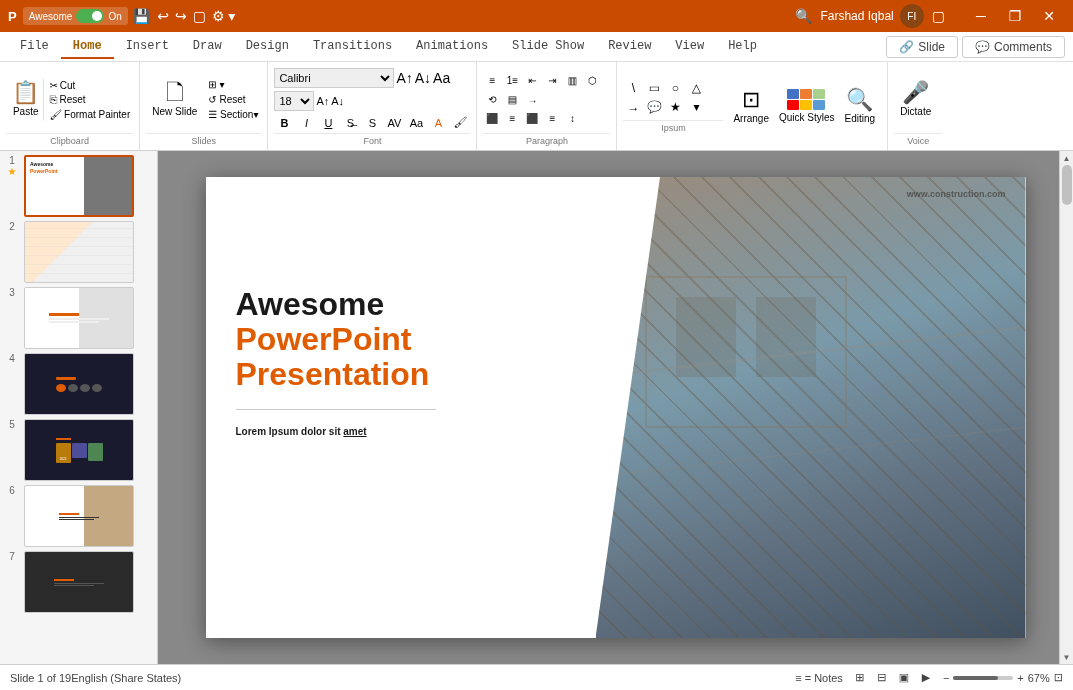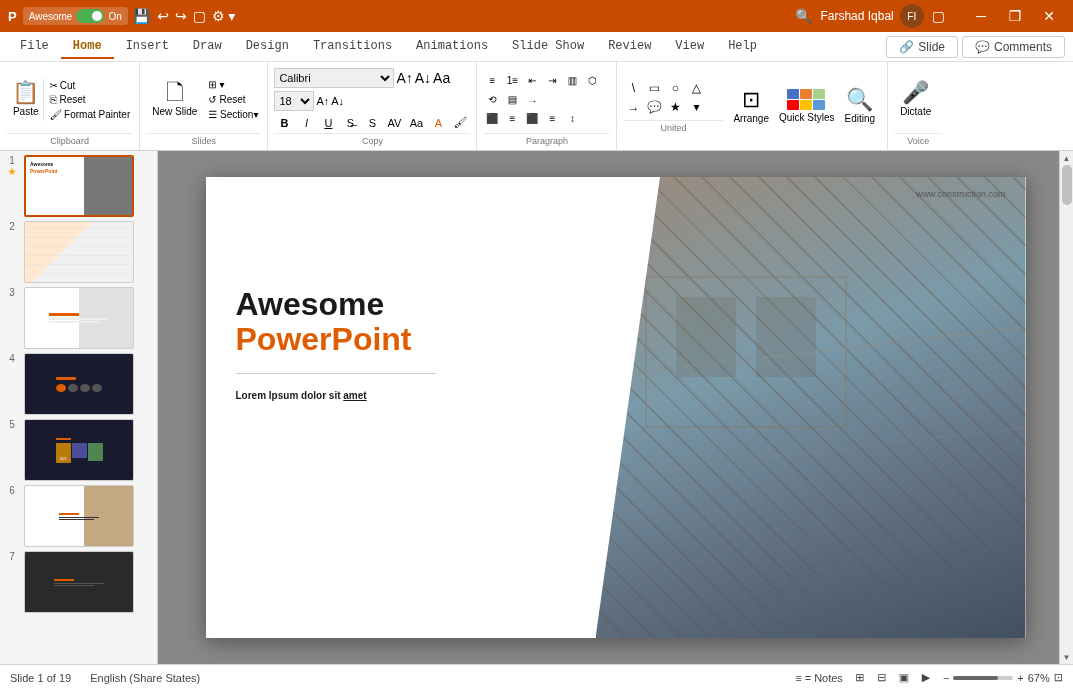--- a/index.html
+++ b/index.html
@@ -78,21 +78,21 @@
       position: relative;
       box-shadow: 0 4px 20px rgba(0,0,0,0.4);
       overflow: hidden;
     }
     .slide-logo {
       width: 70px; height: 70px; border-radius: 50%;
       border: 2px solid #ccc; display: flex; align-items: center; justify-content: center;
       font-size: 13px; color: #666; font-weight: 500; background: rgba(255,255,255,0.8);
       position: absolute; left: 330px; top: 15px;
     }
-    .slide-website { position: absolute; top: 12px; right: 20px; font-size: 9px; color: #555; }
+    .slide-website { position: absolute; top: 12px; right: 20px; font-size: 9px; color: #555; font-weight: bold; }
     .slide-text-area { position: absolute; left: 0; top: 0; width: 460px; height: 100%; padding: 60px 30px 40px 30px; display: flex; flex-direction: column; justify-content: flex-start; }
     .slide-title-black { font-size: 32px; font-weight: 800; color: #1a1a1a; line-height: 1.1; margin-top: 50px; }
     .slide-title-orange { font-size: 32px; font-weight: 800; color: #e05c00; line-height: 1.1; }
     .slide-divider { width: 200px; height: 1px; background: #ccc; margin: 16px 0; }
     .slide-subtitle { font-size: 10px; font-weight: 700; color: #1a1a1a; margin-bottom: 6px; }
     .slide-subtitle span { text-decoration: underline; text-align: right; }
     .slide-body { font-size: 9px; color: #333; line-height: 1.5; }
     .slide-body span { text-decoration: underline; }
     .slide-img-area {
       position: absolute; right: 0; top: 0; width: 430px; height: 100%;
@@ -108,21 +108,21 @@
     }
 
     
     .scroll-bar { width: 14px; background: #f0f0f0; border-left: 1px solid #d0d0d0; display: flex; flex-direction: column; align-items: center; }
     .scroll-btn { width: 14px; height: 14px; display: flex; align-items: center; justify-content: center; cursor: pointer; font-size: 8px; color: #666; }
     .scroll-track { flex: 1; width: 14px; position: relative; }
     .scroll-thumb { width: 10px; height: 40px; background: #c0c0c0; border-radius: 5px; margin: 0 2px; cursor: pointer; }
 
     
     .status-bar { height: 26px; background: #ffffff; border-top: 1px solid #d0d0d0; display: flex; align-items: center; padding: 0 10px; font-size: 11px; color: #444; gap: 12px; }
-    .status-left { display: flex; gap: 19px; flex: 1; }
+    .status-left { display: flex; gap: 0; flex: 1; }
     .status-right { display: flex; align-items: center; gap: 8px; }
     .view-icons { display: flex; gap: 4px; }
     .view-icon { width: 18px; height: 18px; display: flex; align-items: center; justify-content: center; cursor: pointer; font-size: 11px; }
     .zoom-bar { display: flex; align-items: center; gap: 4px; }
     .zoom-slider { width: 60px; height: 4px; background: #ccc; border-radius: 2px; position: relative; }
     .zoom-fill { width: 45px; height: 4px; background: #666; border-radius: 2px; }
     .notes-btn { display: flex; align-items: center; gap: 3px; cursor: pointer; }
     .para-btn { width: 18px; height: 16px; display: flex; align-items: center; justify-content: center; cursor: pointer; font-size: 10px; border-radius: 2px; }
 
     
@@ -260,21 +260,21 @@
             <div class="fmt-btn underline">U</div>
             <div class="fmt-btn">S̶</div>
             <div class="fmt-btn">S</div>
             <div class="fmt-btn">AV</div>
             <div class="fmt-btn">Aa</div>
             <div class="fmt-btn" style="color:#e05c00;">A</div>
             <div class="fmt-btn">🖌</div>
           </div>
         </div>
       </div>
-      <div class="rg-label">Copy</div>
+      <div class="rg-label">Font</div>
     </div>
 
     <div class="rg" style="min-width:140px;">
       <div class="rg-body">
         <div style="display:flex;flex-direction:column;gap:3px;">
           <div style="display:flex;gap:2px;">
             <div class="para-btn">≡</div>
             <div class="para-btn">1≡</div>
             <div class="para-btn">⇤</div>
             <div class="para-btn">⇥</div>
@@ -305,21 +305,21 @@
           <div style="display:flex;gap:1px;flex-wrap:wrap;max-width:100px;">
             <span class="shape-item">\</span>
             <span class="shape-item">▭</span>
             <span class="shape-item">○</span>
             <span class="shape-item">△</span>
             <span class="shape-item">→</span>
             <span class="shape-item">💬</span>
             <span class="shape-item">★</span>
             <span class="shape-item">▾</span>
           </div>
-          <div class="rg-label" style="margin-top:2px;">United</div>
+          <div class="rg-label" style="margin-top:2px;">Ipsum</div>
         </div>
         <div class="big-btn">
           <div class="big-icon">⊡</div>
           <span>Arrange</span>
         </div>
         <div style="display:flex;flex-direction:column;align-items:center;cursor:pointer;">
           <div style="display:flex;gap:1px;flex-wrap:wrap;width:40px;">
             <div style="width:12px;height:10px;background:#4472C4;border-radius:1px;"></div>
             <div style="width:12px;height:10px;background:#ED7D31;border-radius:1px;"></div>
             <div style="width:12px;height:10px;background:#A9D18E;border-radius:1px;"></div>
@@ -478,20 +478,21 @@
       </div>
 
 
       <div class="slide-website">
         <span>www.construction.com</span>
       </div>
 
       <div class="slide-text-area">
         <div class="slide-title-black">Awesome</div>
         <div class="slide-title-orange">PowerPoint</div>
+        <div class="slide-title-orange">Presentation</div>
         <div class="slide-divider"></div>
         <div class="slide-subtitle">
           Lorem Ipsum dolor sit <span>amet</span>
         </div>
       </div>
     </div>
   </div>
 </div>
 
 <div class="status-bar">

